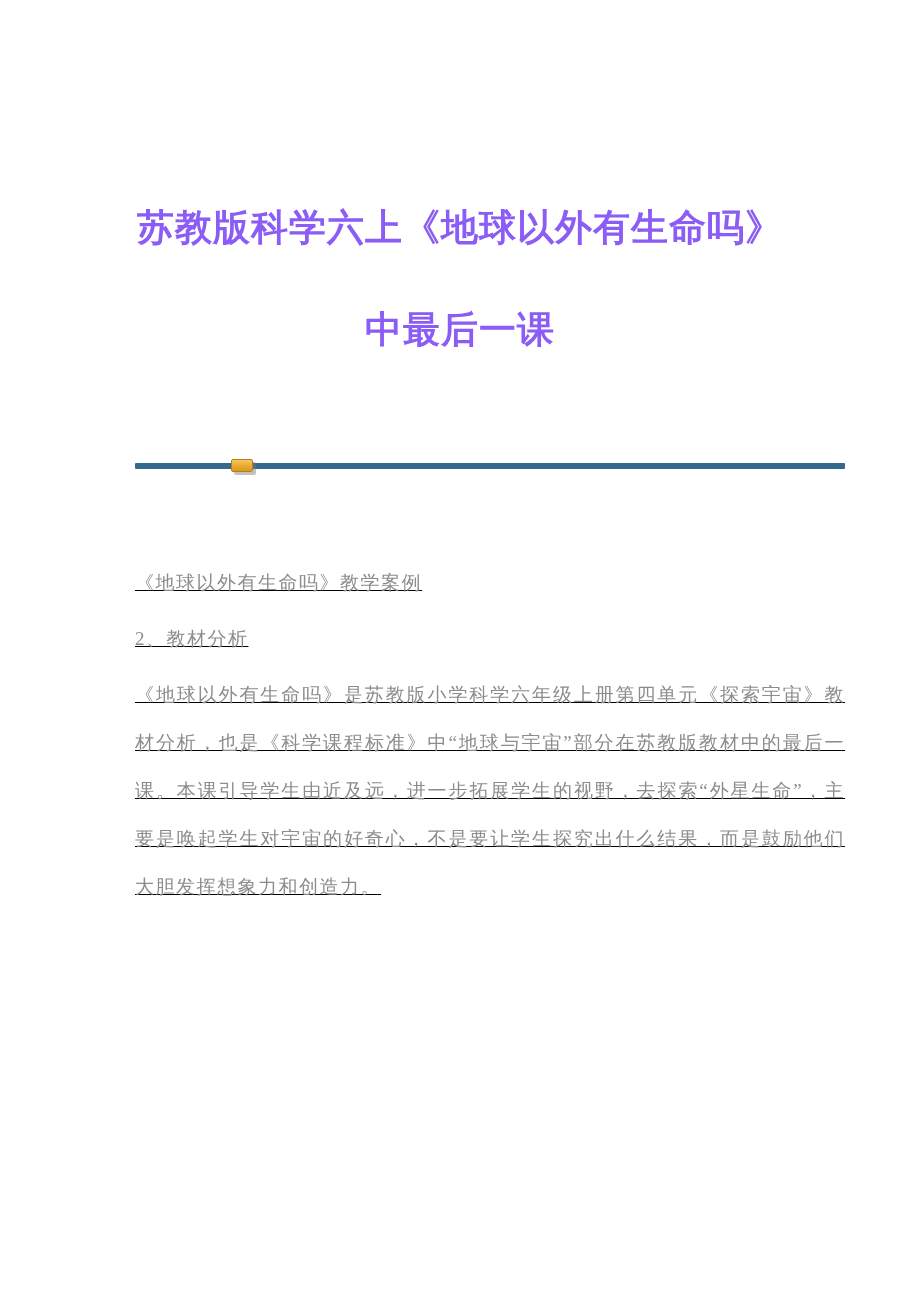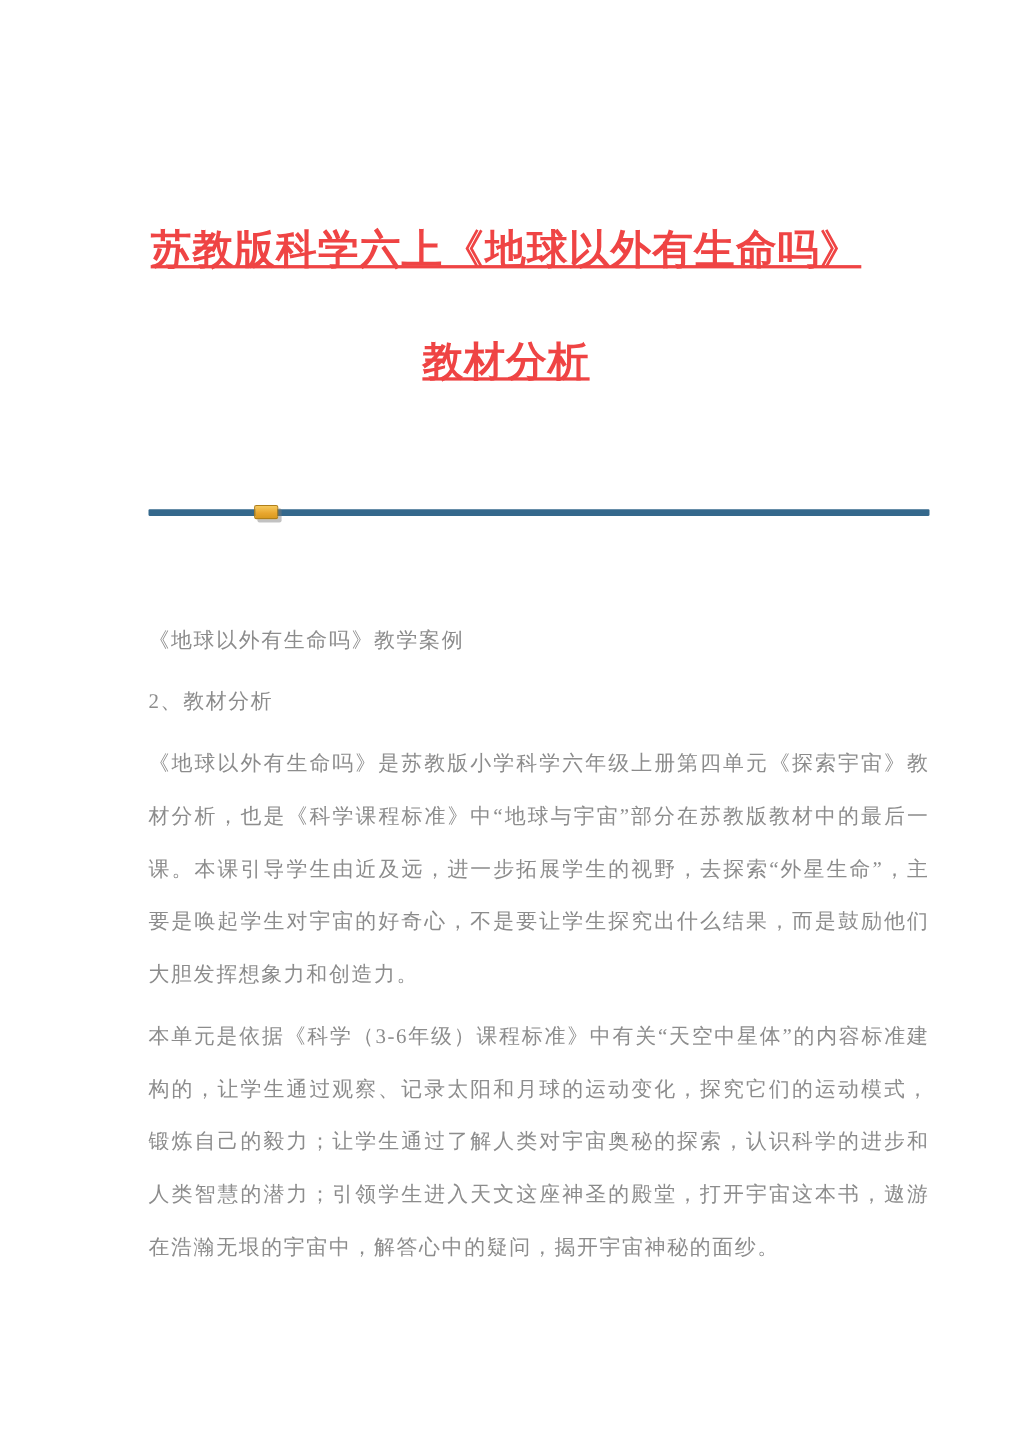--- a/index.html
+++ b/index.html
@@ -15,25 +15,24 @@
     background: #ffffff;
     overflow: hidden;
   }
   .title-block {
     padding-top: 208px;
     text-align: center;
   }
   .doc-title {
     font-size: 37px;
     font-weight: bold;
-    color: #ef4444;
+    color: #8b5cf6;
     letter-spacing: 1px;
     line-height: 40px;
     font-family: "Liberation Serif", "DejaVu Serif", serif;
-    text-decoration: underline;
   }
   .doc-title.second {
     margin-top: 62px;
   }
   .divider {
     position: relative;
     margin: 113px auto 0 135px;
     width: 710px;
     height: 6px;
     background: #34688c;
@@ -46,46 +45,46 @@
     width: 22px;
     height: 13px;
     background: linear-gradient(180deg, #f6c95c 0%, #e8a62e 60%, #d99a1f 100%);
     border: 1px solid #b07f1a;
     border-radius: 2px;
     box-shadow: 3px 3px 0 rgba(120,120,120,0.45);
   }
   .body-block {
     margin: 90px 135px 0 135px;
     width: 710px;
+    text-decoration: underline;
   }
   .body-block p {
     font-size: 19px;
     line-height: 48px;
     letter-spacing: 1.5px;
     color: #8c8c8c;
     text-align: justify;
     text-justify: inter-ideograph;
     margin: 0 0 8px 0;
     font-family: "Liberation Serif", "DejaVu Serif", serif;
   }
 </style>
 </head>
 <body>
 
 <div class="page">
 
   <div class="title-block">
     <h1 class="doc-title">苏教版科学六上《地球以外有生命吗》</h1>
-    <h1 class="doc-title second">教材分析</h1>
+    <h1 class="doc-title second">中最后一课</h1>
   </div>
 
   <div class="divider" style="background: rgb(52, 104, 140);">
     <span class="marker"></span>
   </div>
 
   <div class="body-block">
     <p>《地球以外有生命吗》教学案例</p>
     <p>2、教材分析</p>
     <p>《地球以外有生命吗》是苏教版小学科学六年级上册第四单元《探索宇宙》教材分析，也是《科学课程标准》中“地球与宇宙”部分在苏教版教材中的最后一课。本课引导学生由近及远，进一步拓展学生的视野，去探索“外星生命”，主要是唤起学生对宇宙的好奇心，不是要让学生探究出什么结果，而是鼓励他们大胆发挥想象力和创造力。</p>
-    <p>本单元是依据《科学（3-6年级）课程标准》中有关“天空中星体”的内容标准建构的，让学生通过观察、记录太阳和月球的运动变化，探究它们的运动模式，锻炼自己的毅力；让学生通过了解人类对宇宙奥秘的探索，认识科学的进步和人类智慧的潜力；引领学生进入天文这座神圣的殿堂，打开宇宙这本书，遨游在浩瀚无垠的宇宙中，解答心中的疑问，揭开宇宙神秘的面纱。</p>
   </div>
 
 </div>
 
 </body></html>

